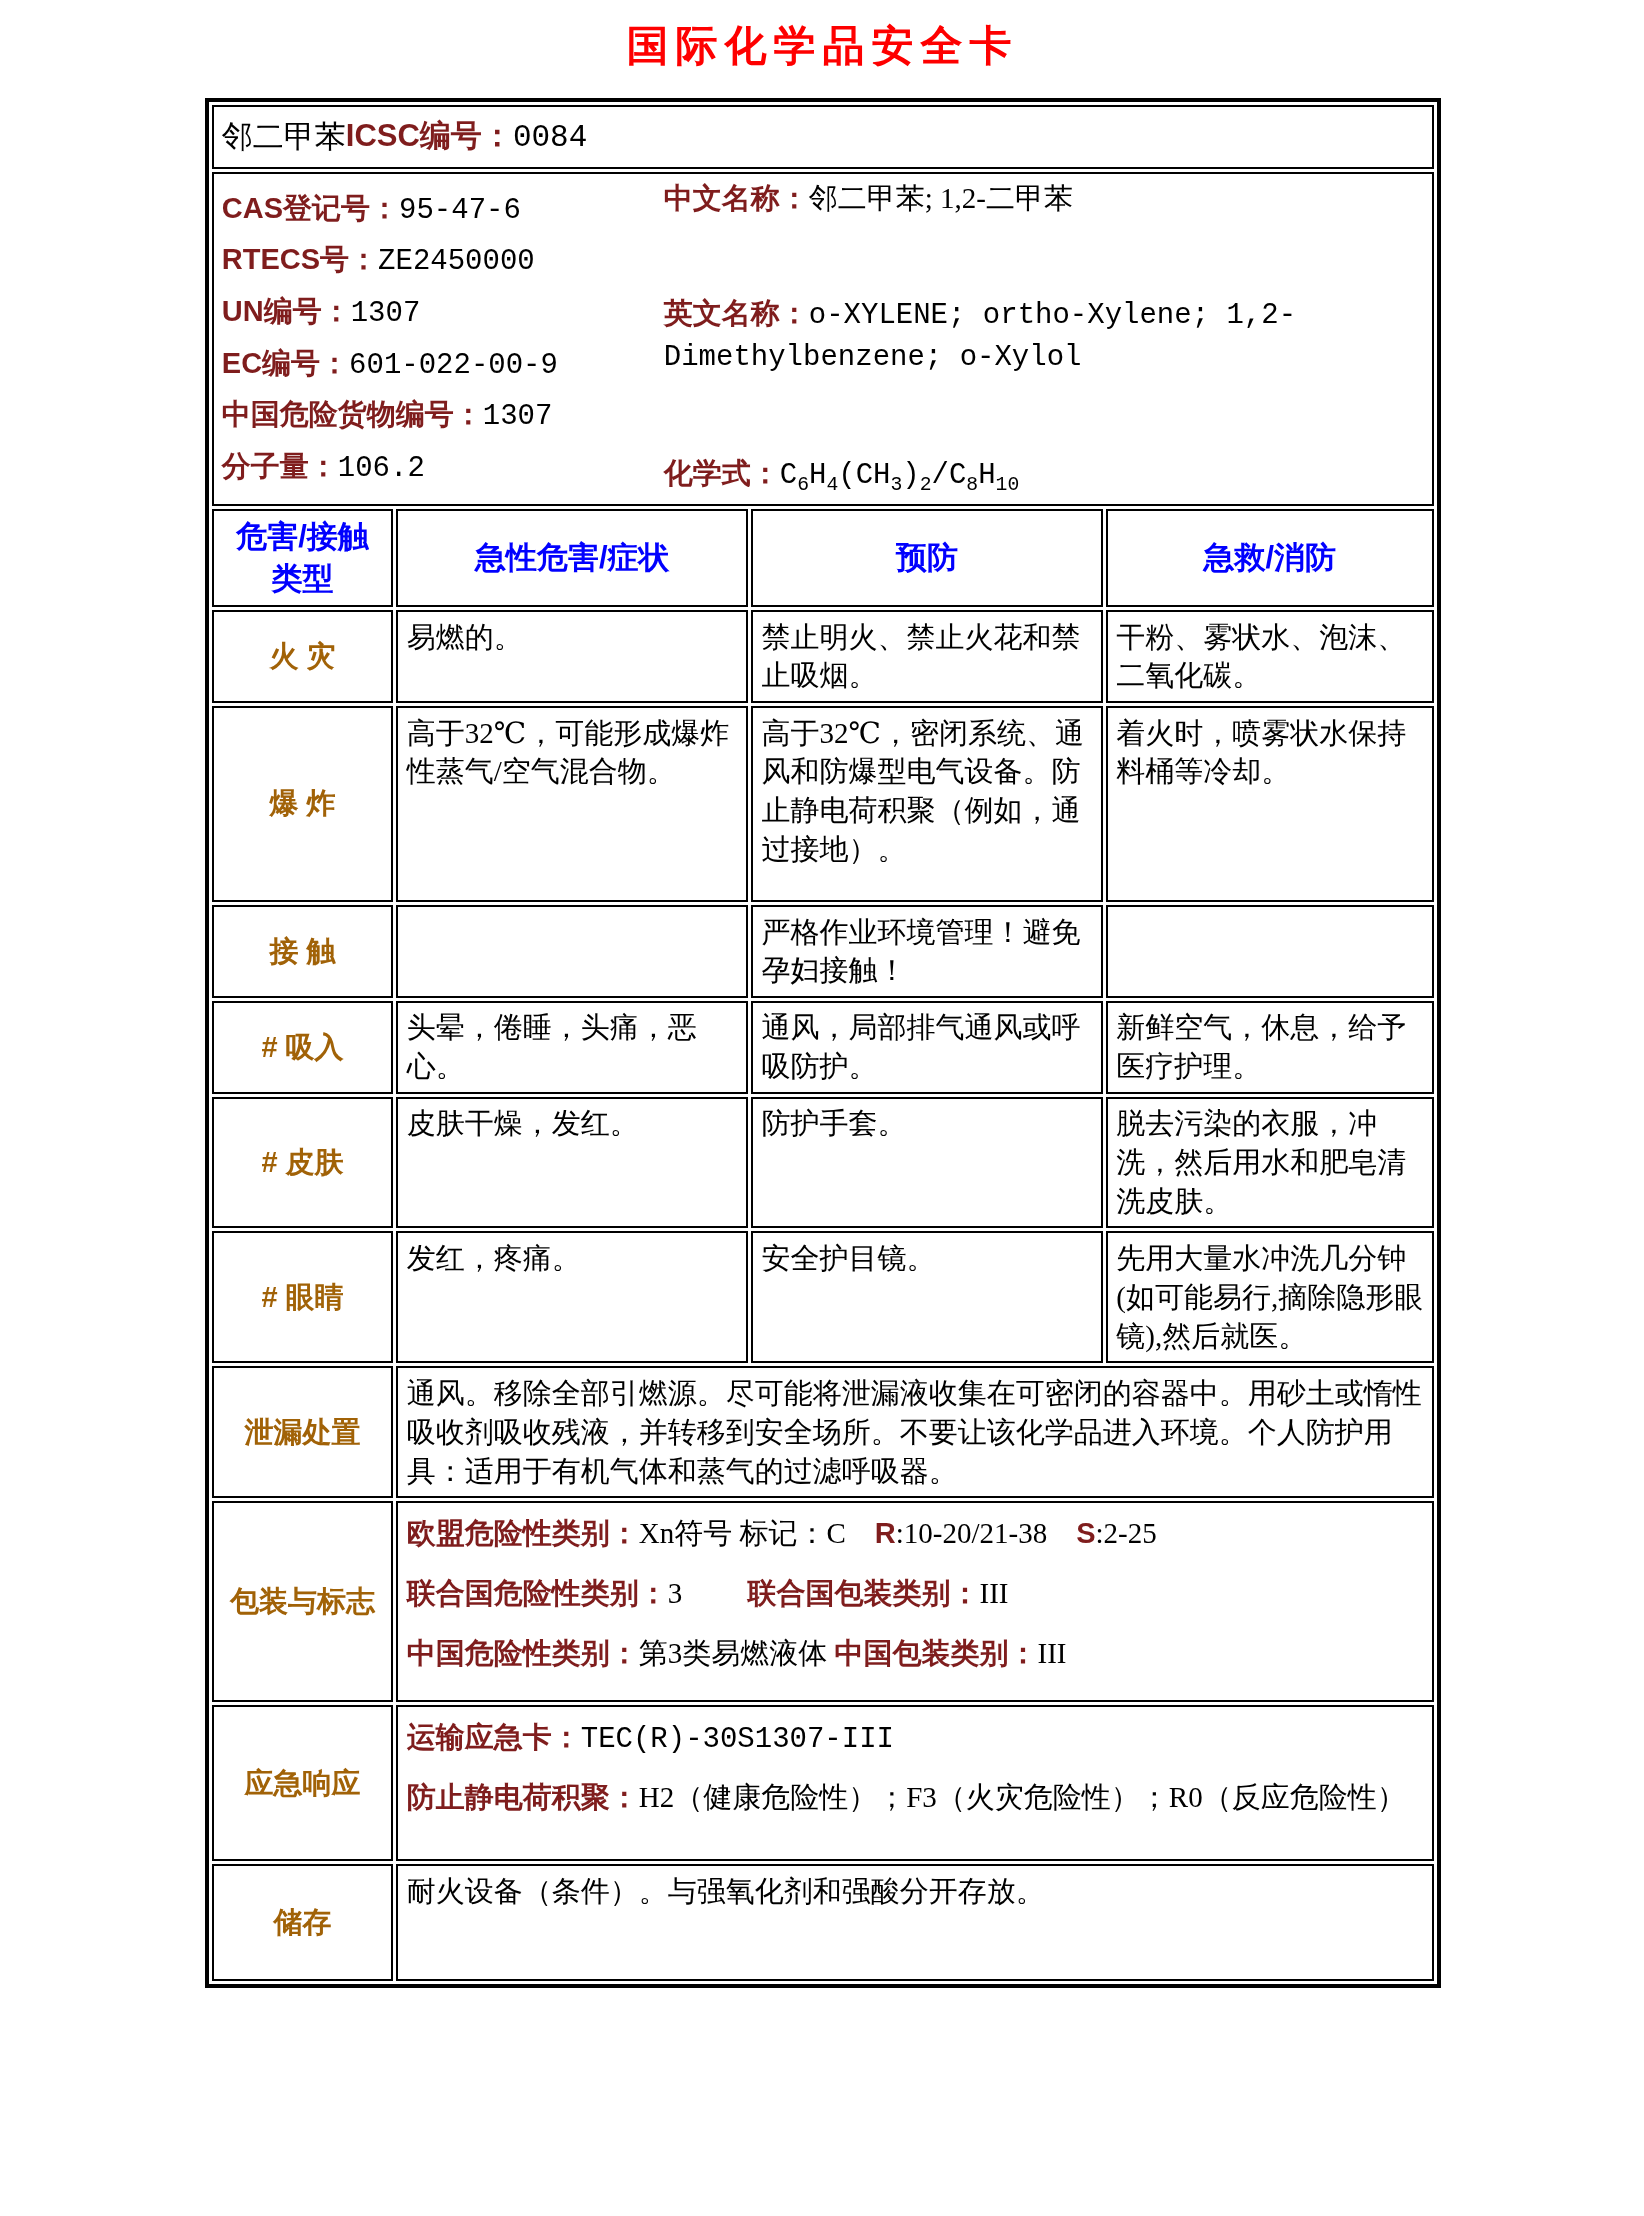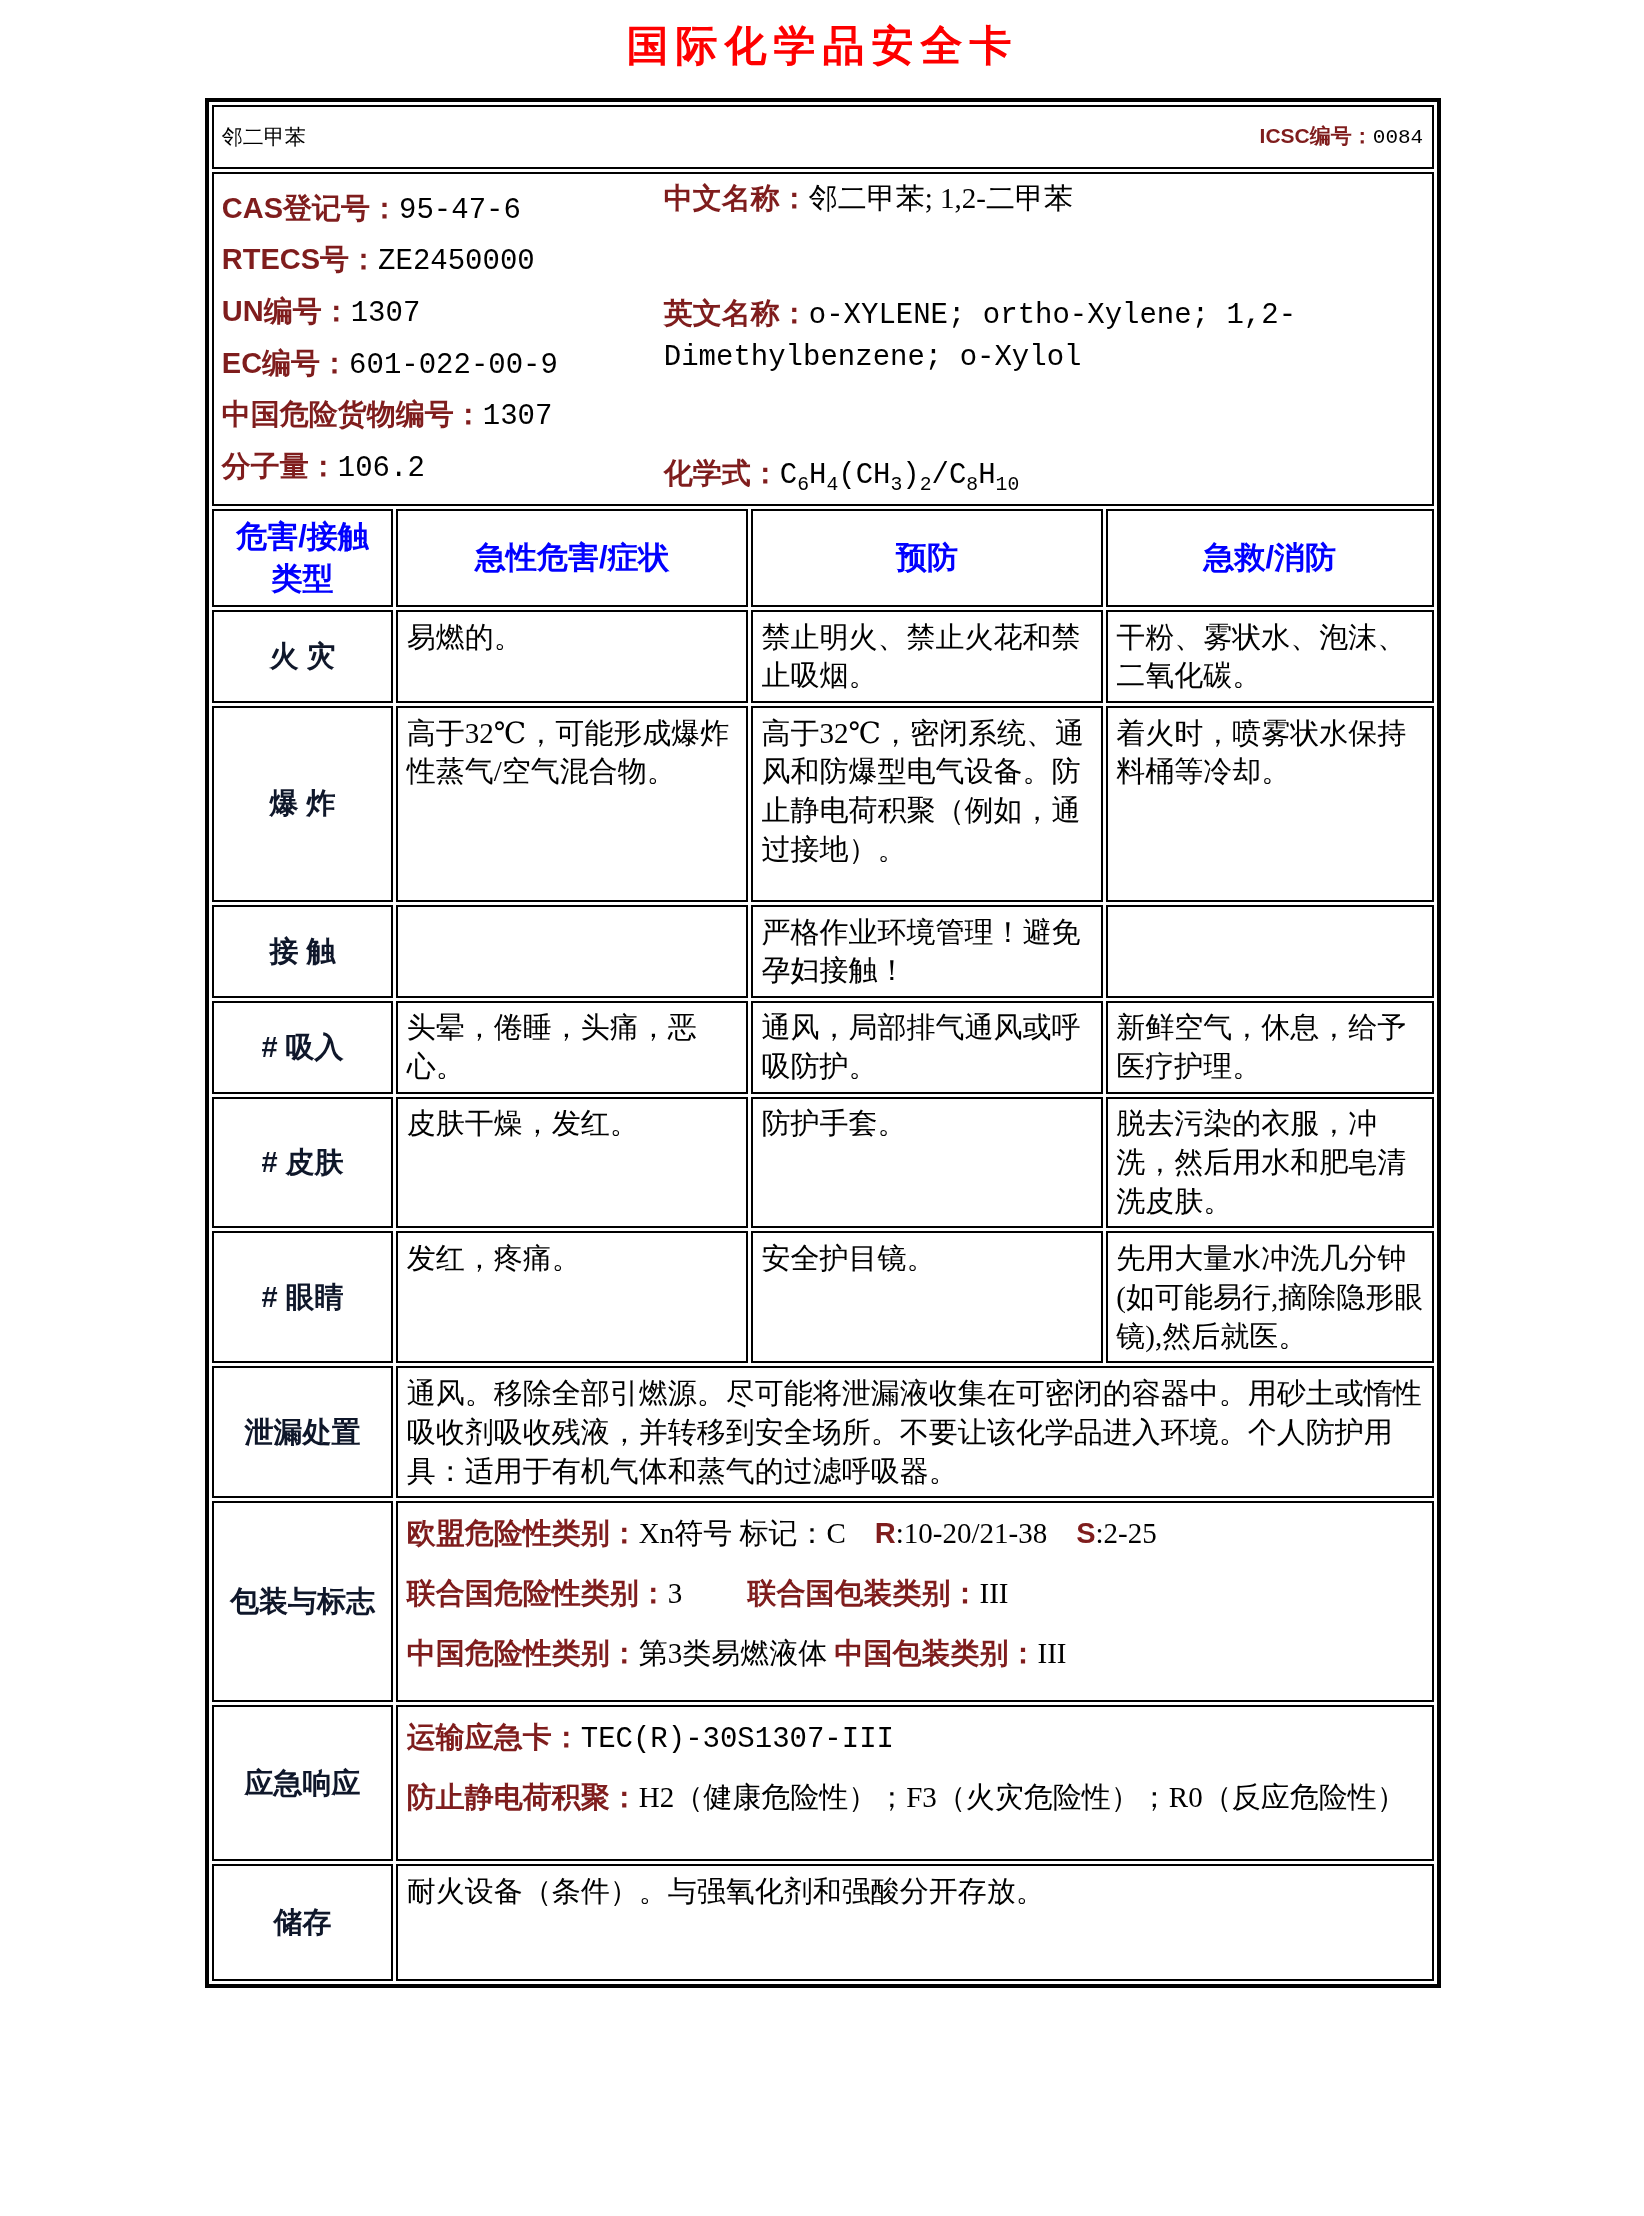--- a/index.html
+++ b/index.html
@@ -24,30 +24,30 @@
   td{
     border:2.1px solid #000;background:#fff;
     padding:5.6px 8.3px;font-size:29px;line-height:1.34;
     vertical-align:top;word-break:break-word;
   }
   .lbl{
     color:#7f1d1d;font-weight:bold;
     font-family:"Liberation Sans","DejaVu Sans",sans-serif;
   }
   td.typecell{
-    color:#0f172a;font-weight:bold;text-align:center;vertical-align:middle;
+    color:#a16207;font-weight:bold;text-align:center;vertical-align:middle;
     font-family:"Liberation Sans","DejaVu Sans",sans-serif;
   }
   td.hdrcell{
     color:#0100fe;font-weight:bold;text-align:center;vertical-align:middle;
     font-size:31px;
     font-family:"Liberation Sans","DejaVu Sans",sans-serif;
   }
   .mono{font-family:"Liberation Mono","DejaVu Sans Mono",monospace;}
-  .name-row-flex{display:flex;justify-content:space-between;align-items:center;font-size:21px;}
+  .name-row-flex{display:flex;justify-content:flex-start;align-items:center;font-size:31px;}
   .id-flex{display:flex;min-height:258px;}
   .id-left{width:431px;flex:0 0 431px;}
   .id-left .id-line{margin:9.7px 0;}
   .id-right{flex:1;display:flex;flex-direction:column;justify-content:space-between;padding-left:11px;gap:12px;}
   .seg-line{white-space:pre-wrap;}
   .pk-line{margin:5.6px 0 21px;white-space:pre-wrap;}
   .em-line{margin:5.6px 0 18px;white-space:pre-wrap;}
   sub{font-size:68%;}
 </style>
 </head>

